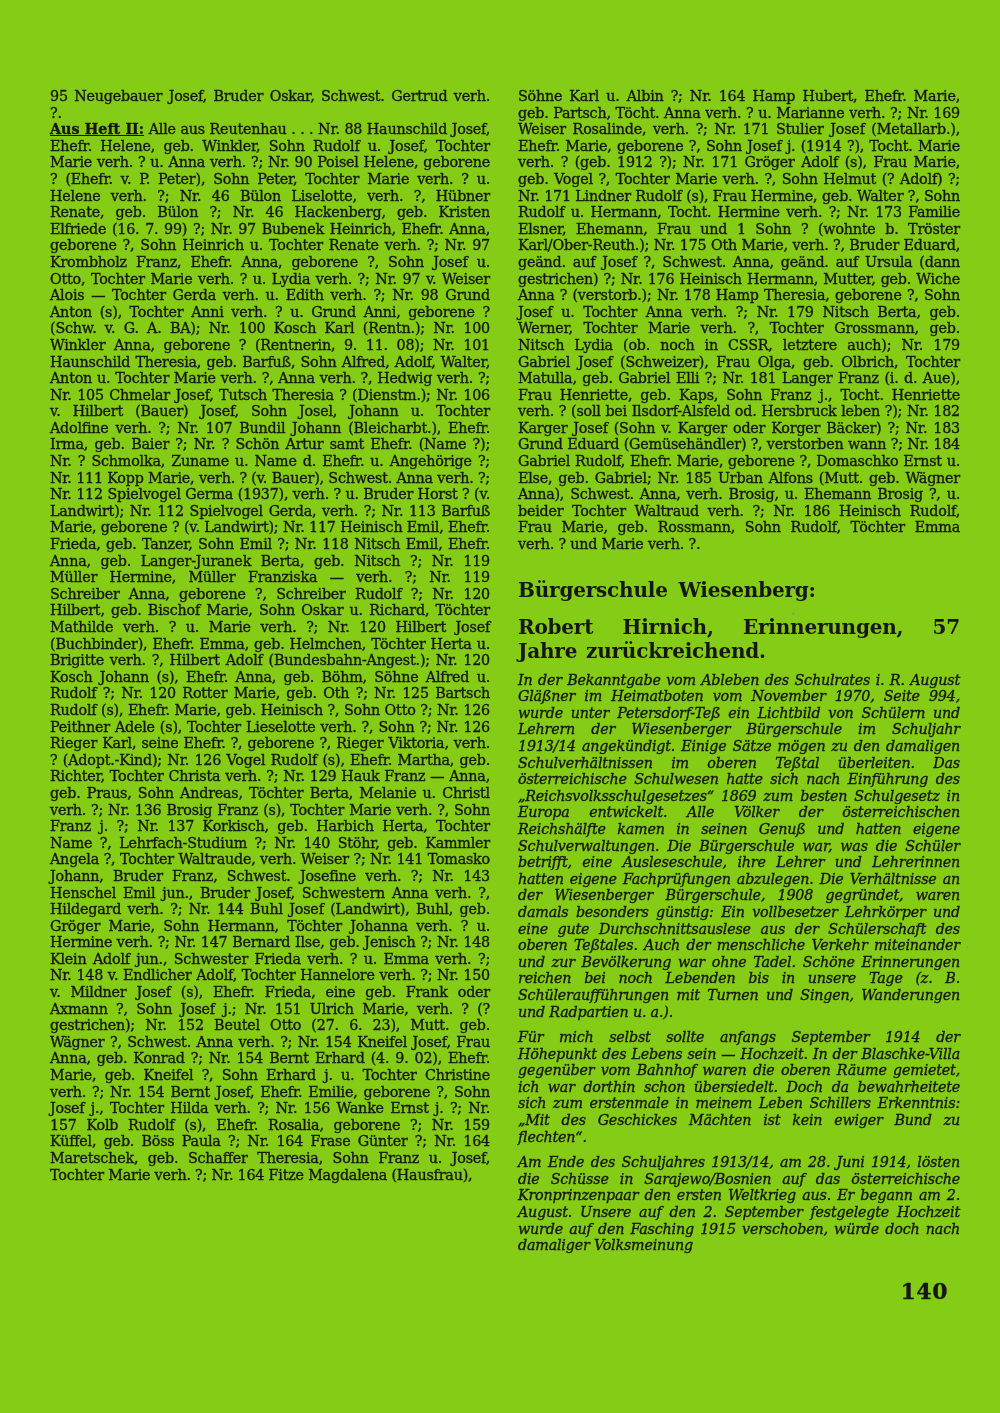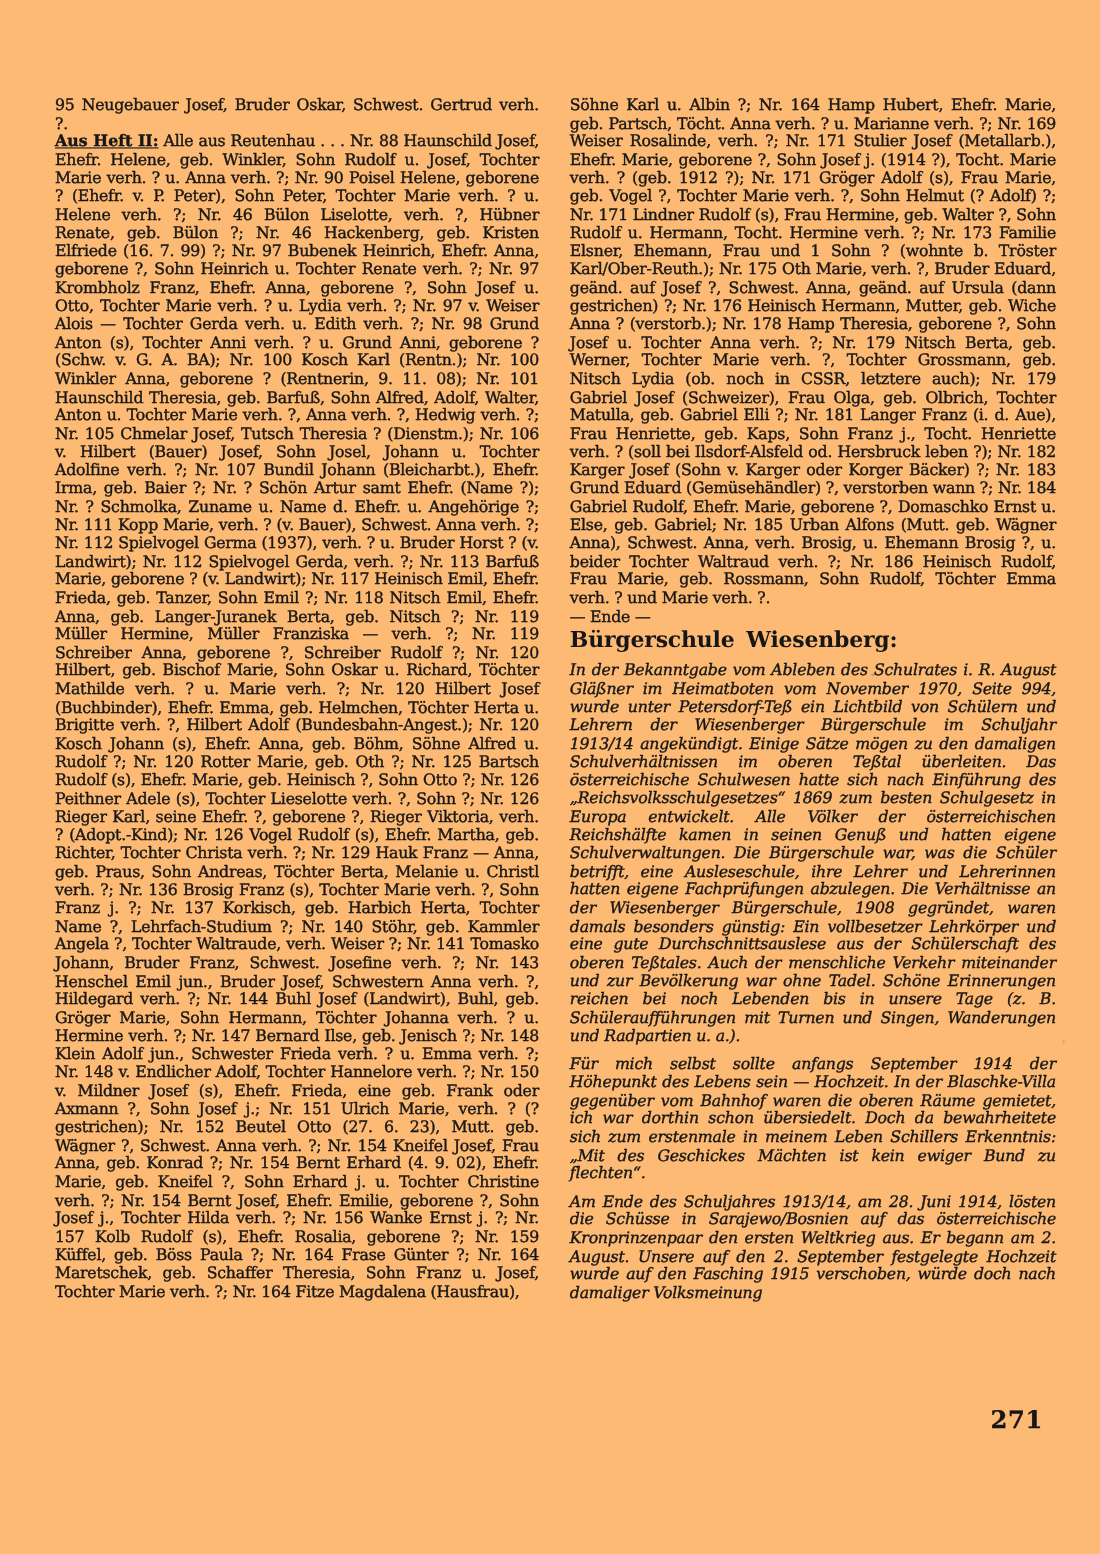--- a/index.html
+++ b/index.html
@@ -5,21 +5,21 @@
   * { margin: 0; padding: 0; box-sizing: border-box; }
   html, body { width: 1000px; }
   body {
     background: #f6f5f1;
     font-family: "DejaVu Serif", serif;
   }
   .page {
     position: relative;
     width: 1000px;
     height: 1413px;
-    background: #fdba74;
+    background: #84cc16;
     color: #161616;
     overflow: hidden;
   }
   .columns {
     position: absolute;
     left: 50px;
     top: 88px;
     display: flex;
     gap: 28px;
   }
@@ -42,20 +42,21 @@
   }
   .ende {
     text-align: left;
     margin-top: 0;
   }
   .heading {
     font-size: 20px;
     line-height: 24px;
     font-weight: bold;
     letter-spacing: -0.2px;
+    margin-top: 25px;
     word-spacing: 4px;
   }
   .subheading {
     margin-top: 13px;
     text-align: justify;
     word-spacing: 2px;
   }
   .spaced { margin-top: 9px; font-style: italic; }
   .page-number {
     position: absolute;
@@ -83,27 +84,27 @@
 
   <div class="columns">
 
     <div class="col col-left">
       <p class="body-par">95 Neugebauer Josef, Bruder Oskar, Schwest. Gertrud verh. ?.</p>
       <p class="body-par"><b class="lead">Aus Heft II:</b><span> Alle aus Reutenhau . . . Nr. 88 Haunschild Josef, Ehefr. Helene, geb. Winkler, Sohn Rudolf u. Josef, Tochter Marie verh. ? u. Anna verh. ?; Nr. 90 Poisel Helene, geborene ? (Ehefr. v. P. Peter), Sohn Peter, Tochter Marie verh. ? u. Helene verh. ?; Nr. 46 Bülon Liselotte, verh. ?, Hübner Renate, geb. Bülon ?; Nr. 46 Hackenberg, geb. Kristen Elfriede (16. 7. 99) ?; Nr. 97 Bubenek Heinrich, Ehefr. Anna, geborene ?, Sohn Heinrich u. Tochter Renate verh. ?; Nr. 97 Krombholz Franz, Ehefr. Anna, geborene ?, Sohn Josef u. Otto, Tochter Marie verh. ? u. Lydia verh. ?; Nr. 97 v. Weiser Alois — Tochter Gerda verh. u. Edith verh. ?; Nr. 98 Grund Anton (s), Tochter Anni verh. ? u. Grund Anni, geborene ? (Schw. v. G. A. BA); Nr. 100 Kosch Karl (Rentn.); Nr. 100 Winkler Anna, geborene ? (Rentnerin, 9. 11. 08); Nr. 101 Haunschild Theresia, geb. Barfuß, Sohn Alfred, Adolf, Walter, Anton u. Tochter Marie verh. ?, Anna verh. ?, Hedwig verh. ?; Nr. 105 Chmelar Josef, Tutsch Theresia ? (Dienstm.); Nr. 106 v. Hilbert (Bauer) Josef, Sohn Josel, Johann u. Tochter Adolfine verh. ?; Nr. 107 Bundil Johann (Bleicharbt.), Ehefr. Irma, geb. Baier ?; Nr. ? Schön Artur samt Ehefr. (Name ?); Nr. ? Schmolka, Zuname u. Name d. Ehefr. u. Angehörige ?; Nr. 111 Kopp Marie, verh. ? (v. Bauer), Schwest. Anna verh. ?; Nr. 112 Spielvogel Germa (1937), verh. ? u. Bruder Horst ? (v. Landwirt); Nr. 112 Spielvogel Gerda, verh. ?; Nr. 113 Barfuß Marie, geborene ? (v. Landwirt); Nr. 117 Heinisch Emil, Ehefr. Frieda, geb. Tanzer, Sohn Emil ?; Nr. 118 Nitsch Emil, Ehefr. Anna, geb. Langer-Juranek Berta, geb. Nitsch ?; Nr. 119 Müller Hermine, Müller Franziska — verh. ?; Nr. 119 Schreiber Anna, geborene ?, Schreiber Rudolf ?; Nr. 120 Hilbert, geb. Bischof Marie, Sohn Oskar u. Richard, Töchter Mathilde verh. ? u. Marie verh. ?; Nr. 120 Hilbert Josef (Buchbinder), Ehefr. Emma, geb. Helmchen, Töchter Herta u. Brigitte verh. ?, Hilbert Adolf (Bundesbahn-Angest.); Nr. 120 Kosch Johann (s), Ehefr. Anna, geb. Böhm, Söhne Alfred u. Rudolf ?; Nr. 120 Rotter Marie, geb. Oth ?; Nr. 125 Bartsch Rudolf (s), Ehefr. Marie, geb. Heinisch ?, Sohn Otto ?; Nr. 126 Peithner Adele (s), Tochter Lieselotte verh. ?, Sohn ?; Nr. 126 Rieger Karl, seine Ehefr. ?, geborene ?, Rieger Viktoria, verh. ? (Adopt.-Kind); Nr. 126 Vogel Rudolf (s), Ehefr. Martha, geb. Richter, Tochter Christa verh. ?; Nr. 129 Hauk Franz — Anna, geb. Praus, Sohn Andreas, Töchter Berta, Melanie u. Christl verh. ?; Nr. 136 Brosig Franz (s), Tochter Marie verh. ?, Sohn Franz j. ?; Nr. 137 Korkisch, geb. Harbich Herta, Tochter Name ?, Lehrfach-Studium ?; Nr. 140 Stöhr, geb. Kammler Angela ?, Tochter Waltraude, verh. Weiser ?; Nr. 141 Tomasko Johann, Bruder Franz, Schwest. Josefine verh. ?; Nr. 143 Henschel Emil jun., Bruder Josef, Schwestern Anna verh. ?, Hildegard verh. ?; Nr. 144 Buhl Josef (Landwirt), Buhl, geb. Gröger Marie, Sohn Hermann, Töchter Johanna verh. ? u. Hermine verh. ?; Nr. 147 Bernard Ilse, geb. Jenisch ?; Nr. 148 Klein Adolf jun., Schwester Frieda verh. ? u. Emma verh. ?; Nr. 148 v. Endlicher Adolf, Tochter Hannelore verh. ?; Nr. 150 v. Mildner Josef (s), Ehefr. Frieda, eine geb. Frank oder Axmann ?, Sohn Josef j.; Nr. 151 Ulrich Marie, verh. ? (? gestrichen); Nr. 152 Beutel Otto (27. 6. 23), Mutt. geb. Wägner ?, Schwest. Anna verh. ?; Nr. 154 Kneifel Josef, Frau Anna, geb. Konrad ?; Nr. 154 Bernt Erhard (4. 9. 02), Ehefr. Marie, geb. Kneifel ?, Sohn Erhard j. u. Tochter Christine verh. ?; Nr. 154 Bernt Josef, Ehefr. Emilie, geborene ?, Sohn Josef j., Tochter Hilda verh. ?; Nr. 156 Wanke Ernst j. ?; Nr. 157 Kolb Rudolf (s), Ehefr. Rosalia, geborene ?; Nr. 159 Küffel, geb. Böss Paula ?; Nr. 164 Frase Günter ?; Nr. 164 Maretschek, geb. Schaffer Theresia, Sohn Franz u. Josef, Tochter Marie verh. ?; Nr. 164 Fitze Magdalena (Hausfrau),</span></p>
     </div>
 
     <div class="col col-right">
       <p class="body-par">Söhne Karl u. Albin ?; Nr. 164 Hamp Hubert, Ehefr. Marie, geb. Partsch, Töcht. Anna verh. ? u. Marianne verh. ?; Nr. 169 Weiser Rosalinde, verh. ?; Nr. 171 Stulier Josef (Metallarb.), Ehefr. Marie, geborene ?, Sohn Josef j. (1914 ?), Tocht. Marie verh. ? (geb. 1912 ?); Nr. 171 Gröger Adolf (s), Frau Marie, geb. Vogel ?, Tochter Marie verh. ?, Sohn Helmut (? Adolf) ?; Nr. 171 Lindner Rudolf (s), Frau Hermine, geb. Walter ?, Sohn Rudolf u. Hermann, Tocht. Hermine verh. ?; Nr. 173 Familie Elsner, Ehemann, Frau und 1 Sohn ? (wohnte b. Tröster Karl/Ober-Reuth.); Nr. 175 Oth Marie, verh. ?, Bruder Eduard, geänd. auf Josef ?, Schwest. Anna, geänd. auf Ursula (dann gestrichen) ?; Nr. 176 Heinisch Hermann, Mutter, geb. Wiche Anna ? (verstorb.); Nr. 178 Hamp Theresia, geborene ?, Sohn Josef u. Tochter Anna verh. ?; Nr. 179 Nitsch Berta, geb. Werner, Tochter Marie verh. ?, Tochter Grossmann, geb. Nitsch Lydia (ob. noch in CSSR, letztere auch); Nr. 179 Gabriel Josef (Schweizer), Frau Olga, geb. Olbrich, Tochter Matulla, geb. Gabriel Elli ?; Nr. 181 Langer Franz (i. d. Aue), Frau Henriette, geb. Kaps, Sohn Franz j., Tocht. Henriette verh. ? (soll bei Ilsdorf-Alsfeld od. Hersbruck leben ?); Nr. 182 Karger Josef (Sohn v. Karger oder Korger Bäcker) ?; Nr. 183 Grund Eduard (Gemüsehändler) ?, verstorben wann ?; Nr. 184 Gabriel Rudolf, Ehefr. Marie, geborene ?, Domaschko Ernst u. Else, geb. Gabriel; Nr. 185 Urban Alfons (Mutt. geb. Wägner Anna), Schwest. Anna, verh. Brosig, u. Ehemann Brosig ?, u. beider Tochter Waltraud verh. ?; Nr. 186 Heinisch Rudolf, Frau Marie, geb. Rossmann, Sohn Rudolf, Töchter Emma verh. ? und Marie verh. ?.</p>
-      <p class="body-par ende">— Ende —</p>
       <h2 class="heading">Bürgerschule Wiesenberg:</h2>
+      <h3 class="heading subheading">Robert Hirnich, Erinnerungen, 57 Jahre zurückreichend.</h3>
       <p class="body-par spaced">In der Bekanntgabe vom Ableben des Schulrates i. R. August Gläßner im Heimatboten vom November 1970, Seite 994, wurde unter Petersdorf-Teß ein Lichtbild von Schülern und Lehrern der Wiesenberger Bürgerschule im Schuljahr 1913/14 angekündigt. Einige Sätze mögen zu den damaligen Schulverhältnissen im oberen Teßtal überleiten. Das österreichische Schulwesen hatte sich nach Einführung des „Reichsvolksschulgesetzes“ 1869 zum besten Schulgesetz in Europa entwickelt. Alle Völker der österreichischen Reichshälfte kamen in seinen Genuß und hatten eigene Schulverwaltungen. Die Bürgerschule war, was die Schüler betrifft, eine Ausleseschule, ihre Lehrer und Lehrerinnen hatten eigene Fachprüfungen abzulegen. Die Verhältnisse an der Wiesenberger Bürgerschule, 1908 gegründet, waren damals besonders günstig: Ein vollbesetzer Lehrkörper und eine gute Durchschnittsauslese aus der Schülerschaft des oberen Teßtales. Auch der menschliche Verkehr miteinander und zur Bevölkerung war ohne Tadel. Schöne Erinnerungen reichen bei noch Lebenden bis in unsere Tage (z. B. Schüleraufführungen mit Turnen und Singen, Wanderungen und Radpartien u. a.).</p>
       <p class="body-par spaced">Für mich selbst sollte anfangs September 1914 der Höhepunkt des Lebens sein — Hochzeit. In der Blaschke-Villa gegenüber vom Bahnhof waren die oberen Räume gemietet, ich war dorthin schon übersiedelt. Doch da bewahrheitete sich zum erstenmale in meinem Leben Schillers Erkenntnis: „Mit des Geschickes Mächten ist kein ewiger Bund zu flechten“.</p>
       <p class="body-par spaced">Am Ende des Schuljahres 1913/14, am 28. Juni 1914, lösten die Schüsse in Sarajewo/Bosnien auf das österreichische Kronprinzenpaar den ersten Weltkrieg aus. Er begann am 2. August. Unsere auf den 2. September festgelegte Hochzeit wurde auf den Fasching 1915 verschoben, würde doch nach damaliger Volksmeinung</p>
     </div>
 
   </div>
 
-  <div class="page-number">271</div>
+  <div class="page-number">140</div>
 
   <span class="speck speck-1"></span>
   <span class="speck speck-2"></span>
 
 </div>
 
 </body></html>

